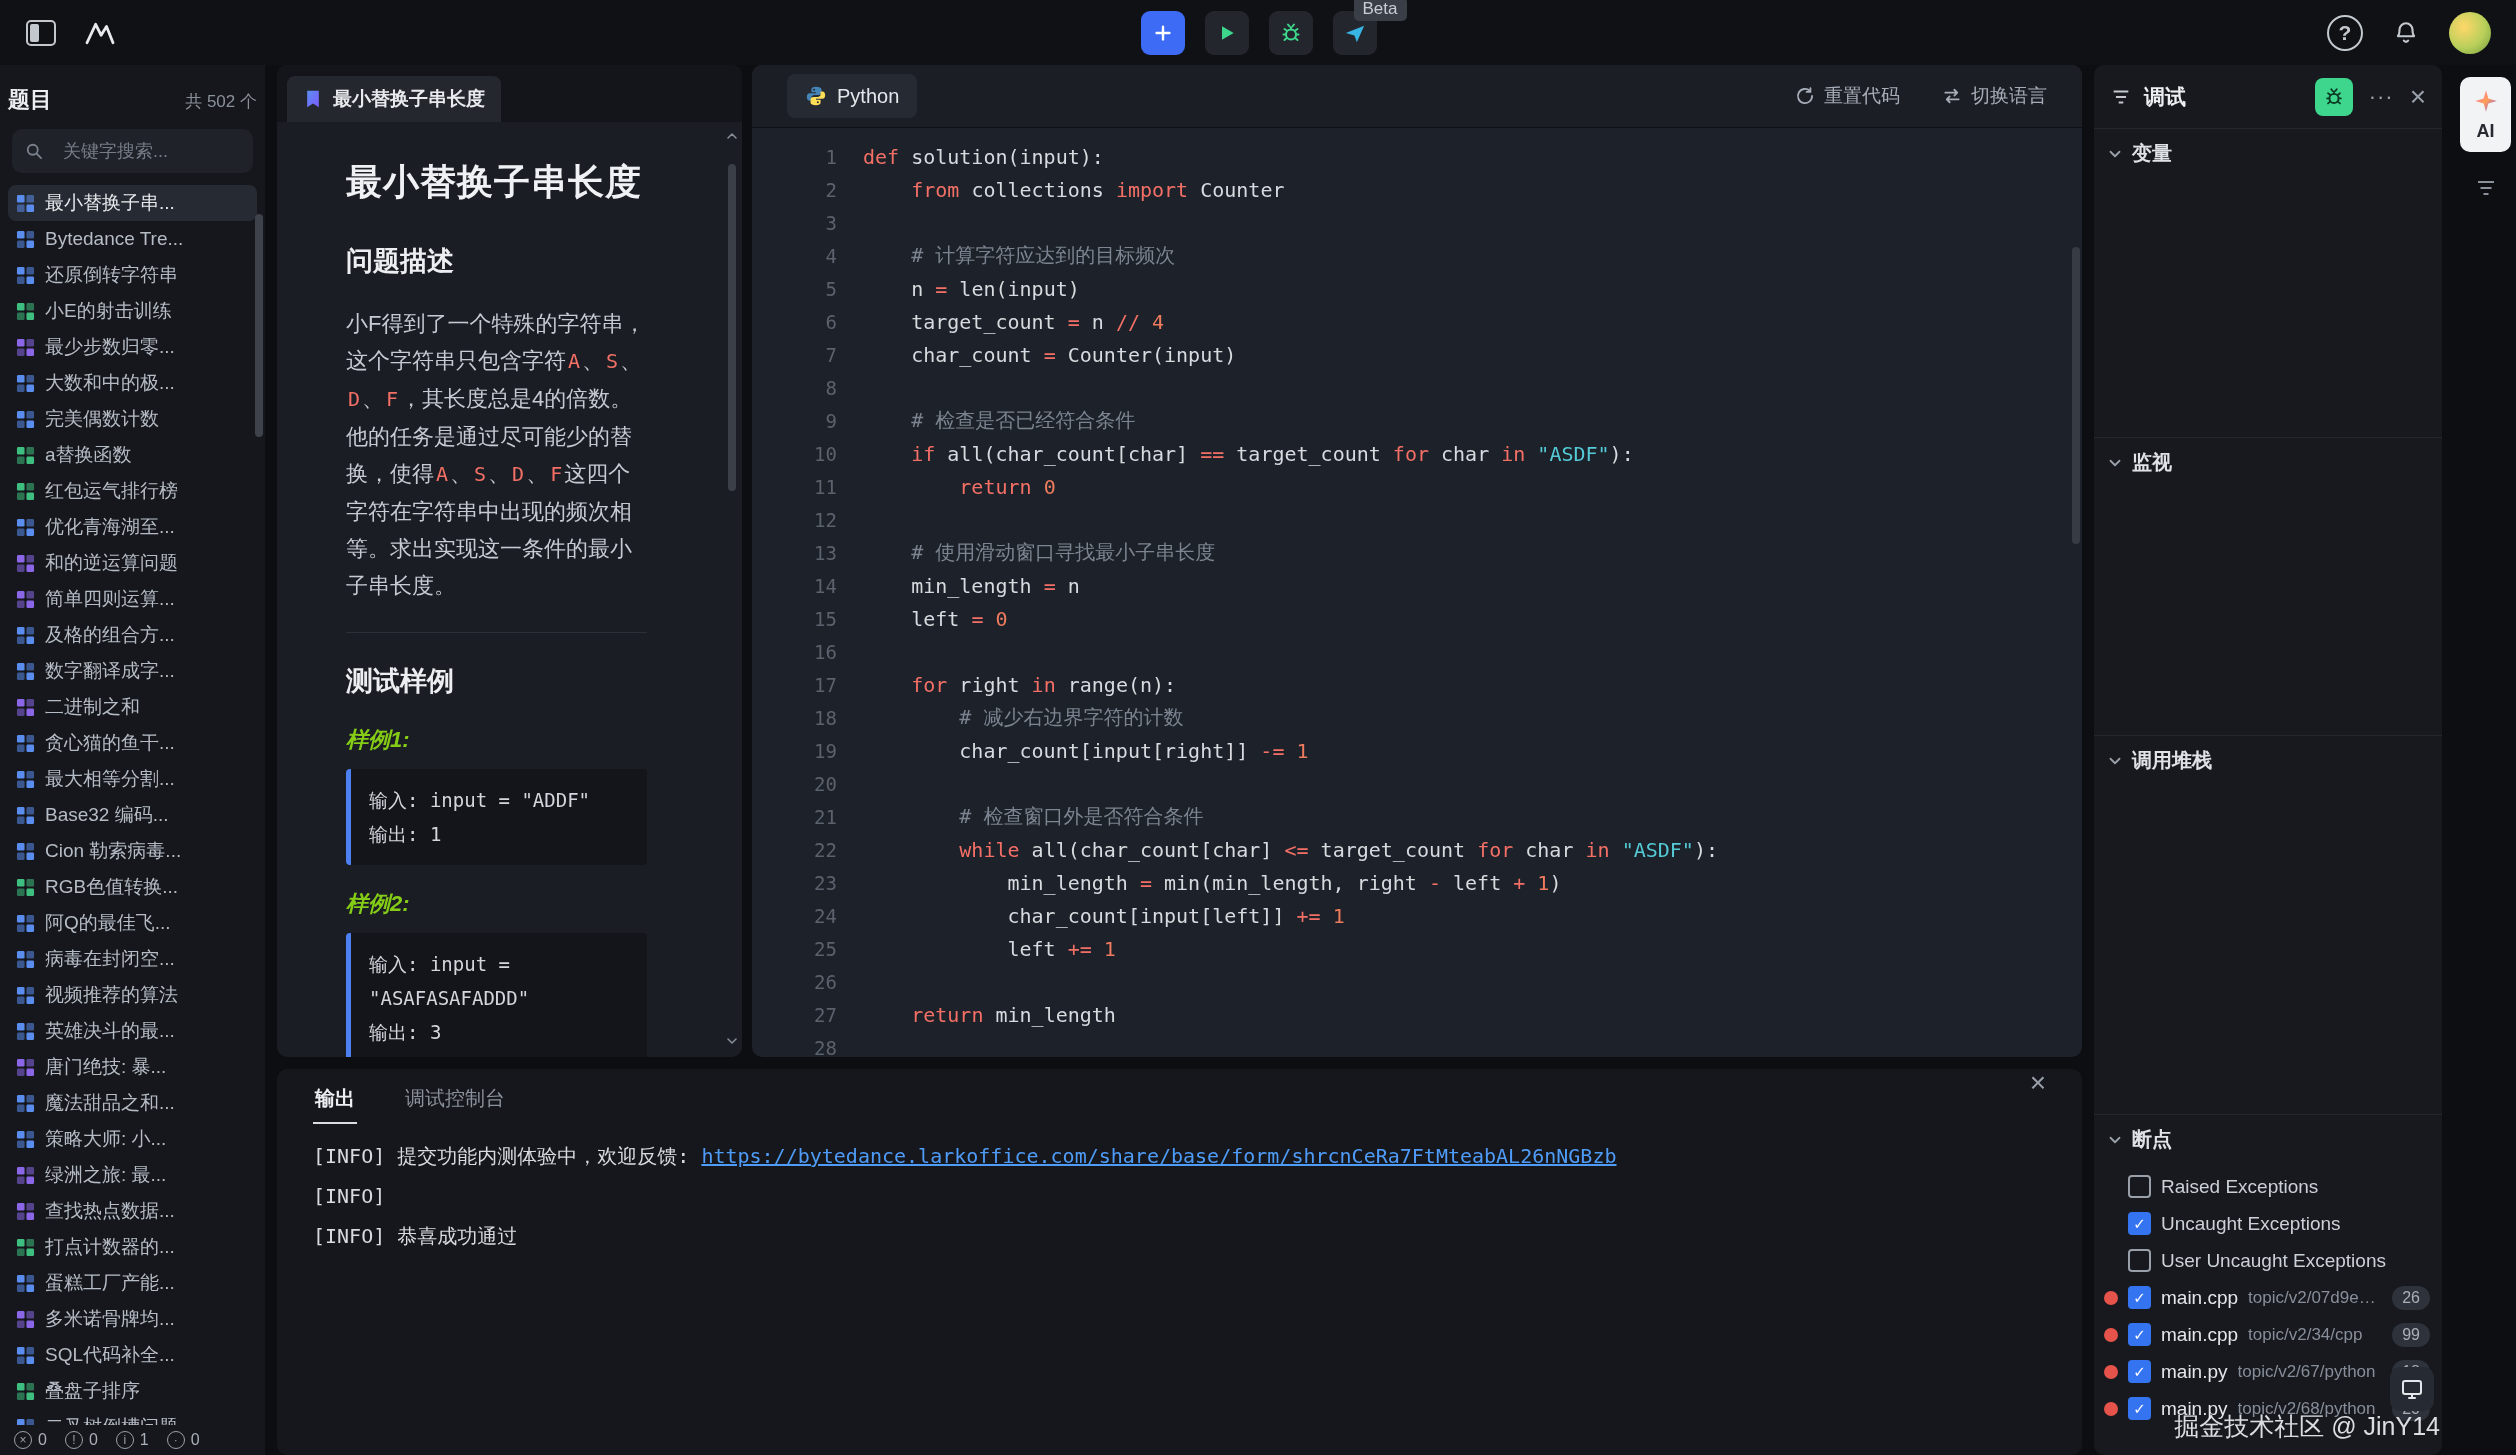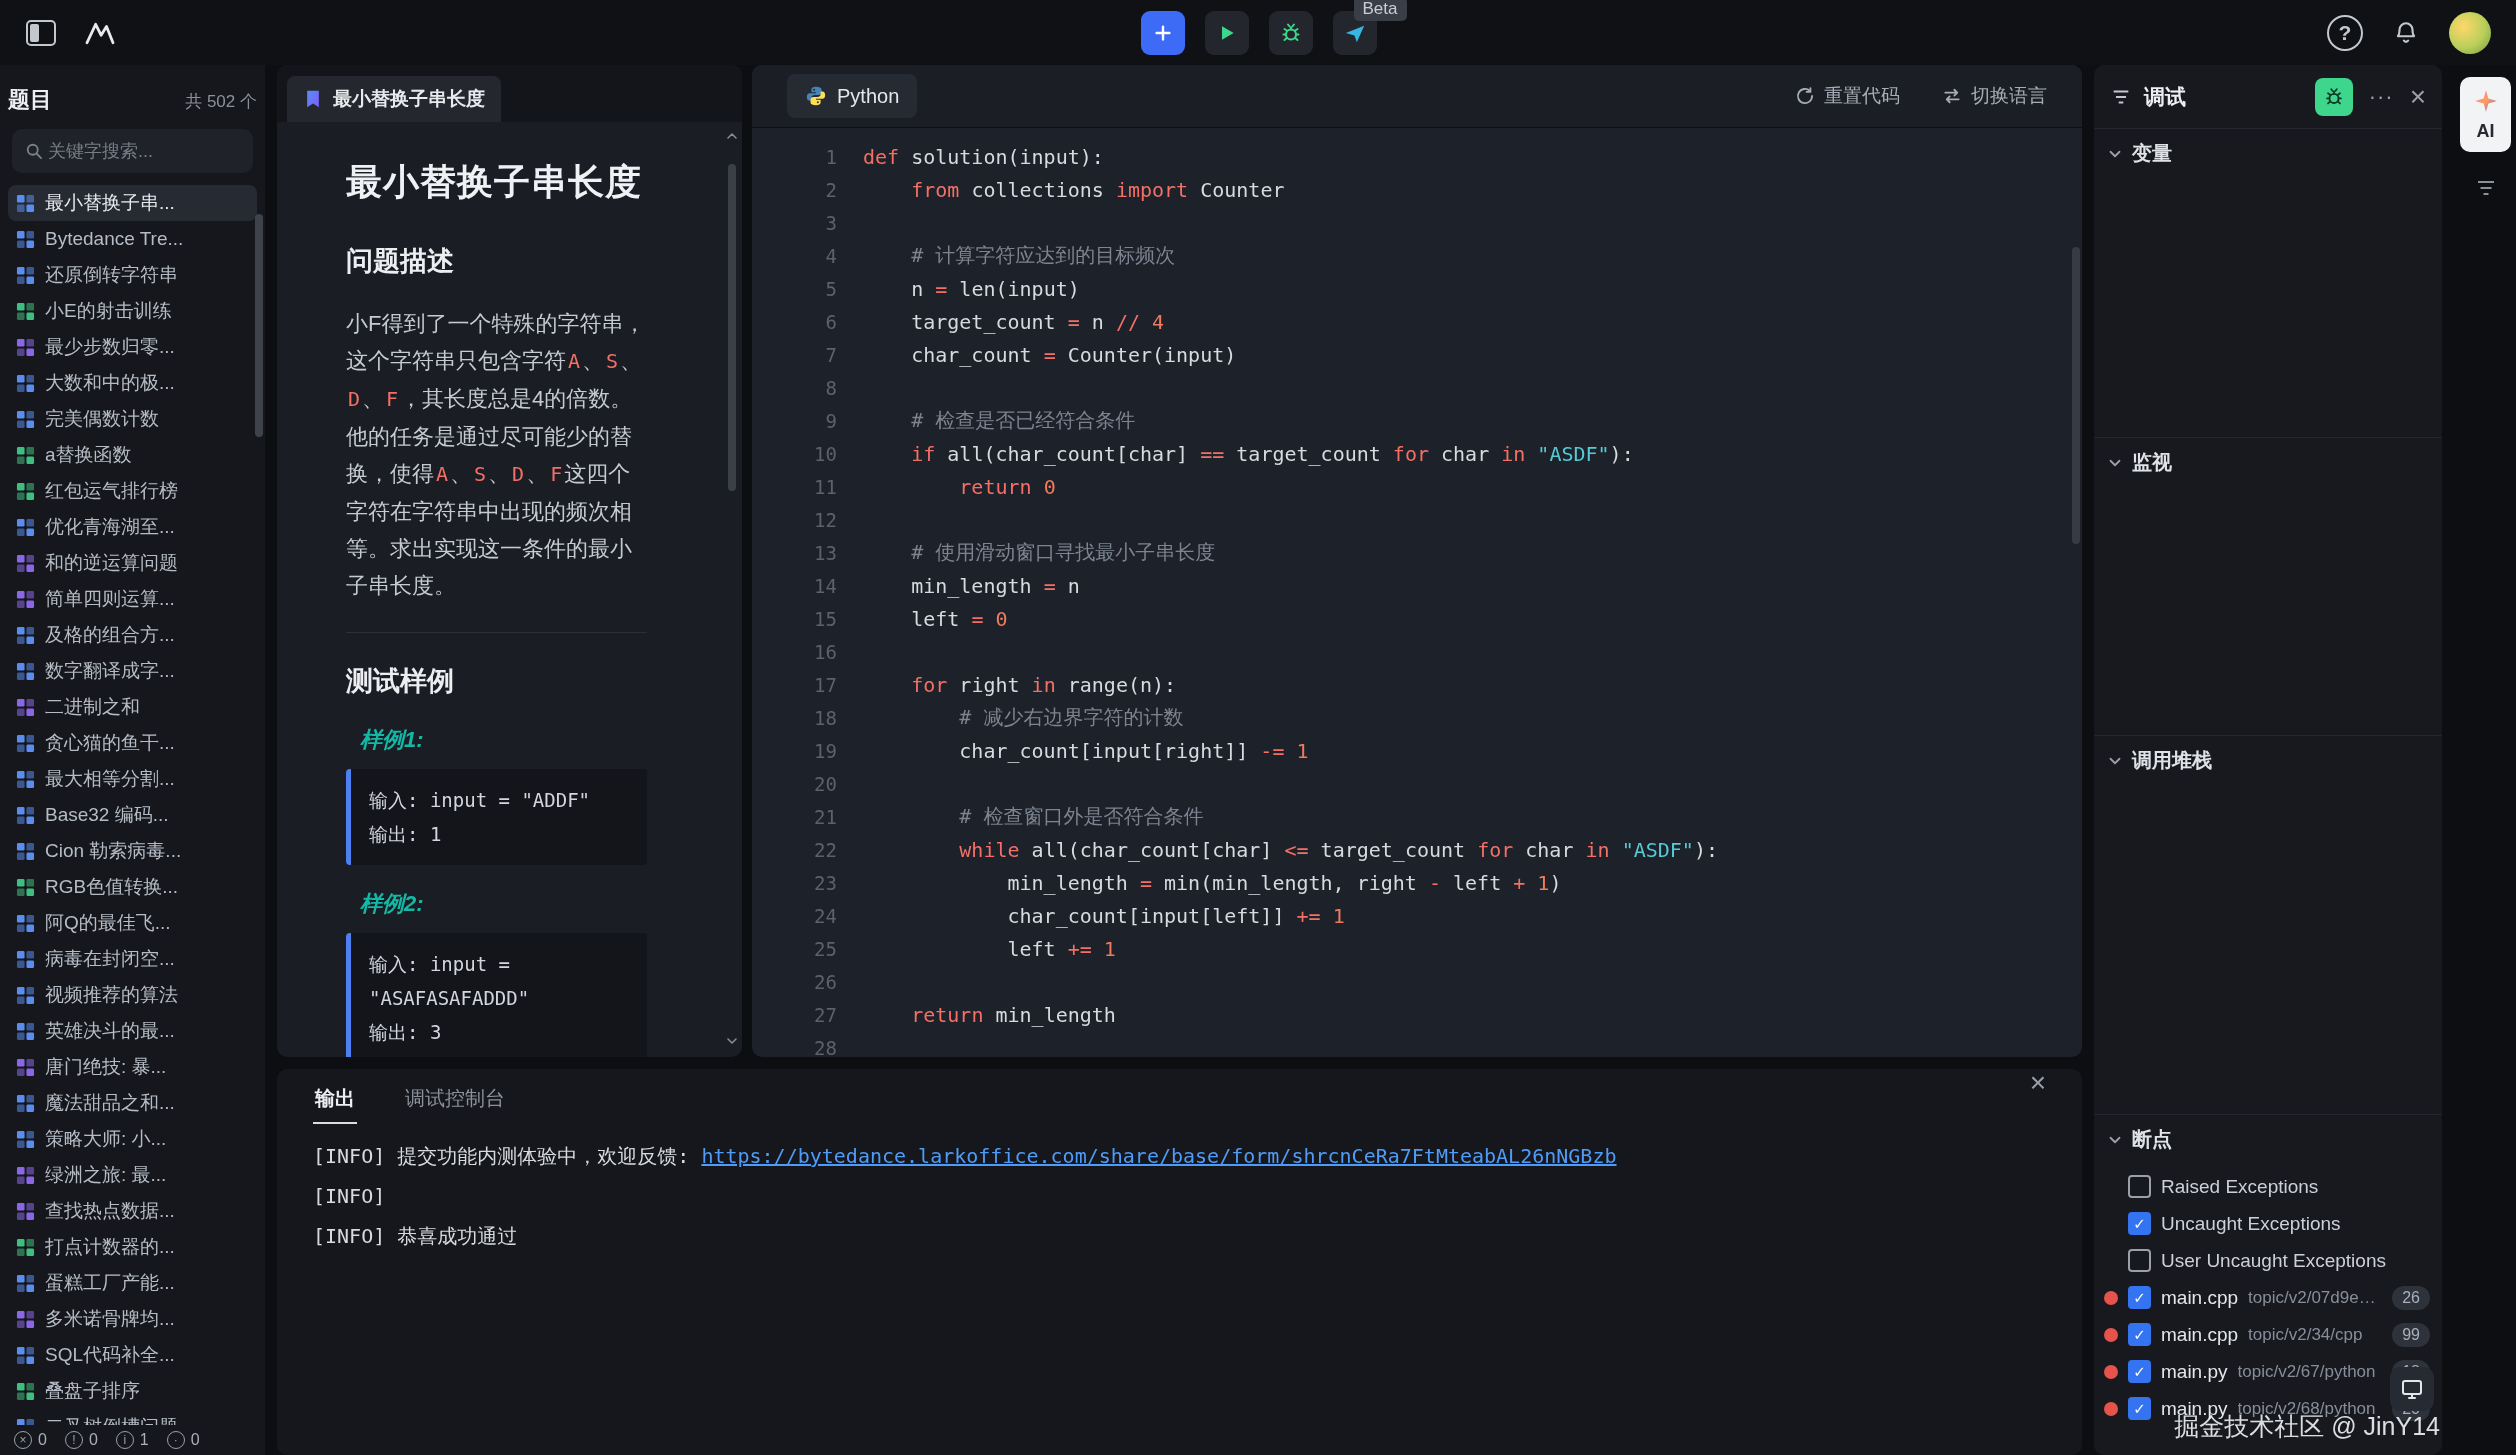--- a/index.html
+++ b/index.html
@@ -27,21 +27,21 @@
   
   .main{flex:1;display:flex;gap:12px;min-height:0}
   .mid-col{flex:1;display:flex;flex-direction:column;min-width:0}
   .mid-top{flex:1;display:flex;gap:10px;min-height:0}
 
   
   .problems{width:265px;flex:none;background:#15171c;display:flex;flex-direction:column;position:relative}
   .pl-head{display:flex;align-items:baseline;justify-content:space-between;padding:20px 8px 14px}
   .pl-title{font-size:22px;font-weight:700;color:#eceef1}
   .pl-count{font-size:17px;color:#8b919a}
-  .search-box{margin:0 12px 12px;height:44px;background:#1f2228;border-radius:10px;display:flex;align-items:center;gap:4px;padding:0 12px}
+  .search-box{margin:0 12px 12px;height:44px;background:#1f2228;border-radius:10px;display:flex;align-items:center;gap:19px;padding:0 12px}
   .search-input{flex:1;background:transparent;border:none;outline:none;color:#c9ced6;font-size:18px;min-width:0}
   .search-input::placeholder{color:#767d88}
   .plist{flex:1;overflow:hidden;padding:0 8px}
   .pitem{height:36px;display:flex;align-items:center;gap:10px;padding:0 8px;border-radius:8px;color:#b6bcc5;font-size:19px;white-space:nowrap;cursor:pointer}
   .pitem.active{background:#262a32;color:#e8eaee}
   .picon{flex:none;display:flex}
   .plabel{overflow:hidden;text-overflow:ellipsis}
   .pl-thumb{position:absolute;right:2px;top:149px;width:8px;height:223px;background:#3e434b;border-radius:4px;cursor:pointer}
   .pl-status{height:30px;flex:none;display:flex;align-items:center;gap:18px;padding:0 14px;font-size:16px;color:#aab0ba}
   .stat{display:inline-flex;align-items:center;gap:6px;cursor:pointer}
@@ -50,21 +50,21 @@
   
   .desc-panel{width:465px;flex:none;background:#1a1d23;border-radius:10px;display:flex;flex-direction:column;position:relative;overflow:hidden}
   .desc-tabrow{height:57px;flex:none;background:#13151a;display:flex;align-items:flex-end;padding:0 10px}
   .desc-tab{height:46px;background:#24272e;border-radius:8px 8px 0 0;display:flex;align-items:center;gap:10px;padding:0 16px;font-size:19px;font-weight:700;color:#e8eaee;cursor:pointer}
   .desc-body{flex:1;overflow:hidden;padding:36px 95px 20px 69px}
   .prob-title{font-size:36px;font-weight:800;letter-spacing:1px;color:#eff1f4;margin-bottom:36px}
   .desc-body h2{font-size:27px;font-weight:800;color:#eceef1;margin-bottom:26px}
   .desc-par{font-size:22px;line-height:37px;color:#c6cad2;margin-bottom:26px}
   .inline-code{color:#f47067;font-family:"DejaVu Sans Mono","Liberation Mono",monospace;font-size:20px;padding:0 2px}
   .desc-hr{border:none;border-top:1px solid #2b2f37;margin:28px 0 30px}
-  .sample-label{font-size:22px;font-style:italic;font-weight:700;color:#14b8a6;margin:14px 14px 14px}
+  .sample-label{font-size:22px;font-style:italic;font-weight:700;color:#84cc16;margin:14px 0 14px}
   .sample-block{background:#13151a;border-left:5px solid #4d80f0;border-radius:4px;padding:14px 18px;
     font-family:"DejaVu Sans Mono","Liberation Mono",monospace;font-size:19px;line-height:34px;color:#d3d7dd;margin-bottom:24px}
   .desc-sb{position:absolute;top:63px;right:3px;bottom:8px;width:14px;display:flex;flex-direction:column;align-items:center;justify-content:space-between;cursor:pointer}
   .sb-chev{color:#858c96}
   .sb-thumb{position:absolute;top:36px;left:3px;width:8px;height:327px;border-radius:4px;background:#3b4048}
 
   
   .editor-col{flex:1;min-width:0;display:flex;flex-direction:column;background:#1d2129;border-radius:10px;overflow:hidden}
   .editor-header{height:63px;flex:none;background:#1b1e25;display:flex;align-items:center;padding:0 35px;border-bottom:1px solid #0e1013}
   .lang-chip{height:44px;background:#262a32;border-radius:8px;display:flex;align-items:center;gap:10px;padding:0 18px;font-size:20px;color:#e4e7eb;cursor:pointer}

